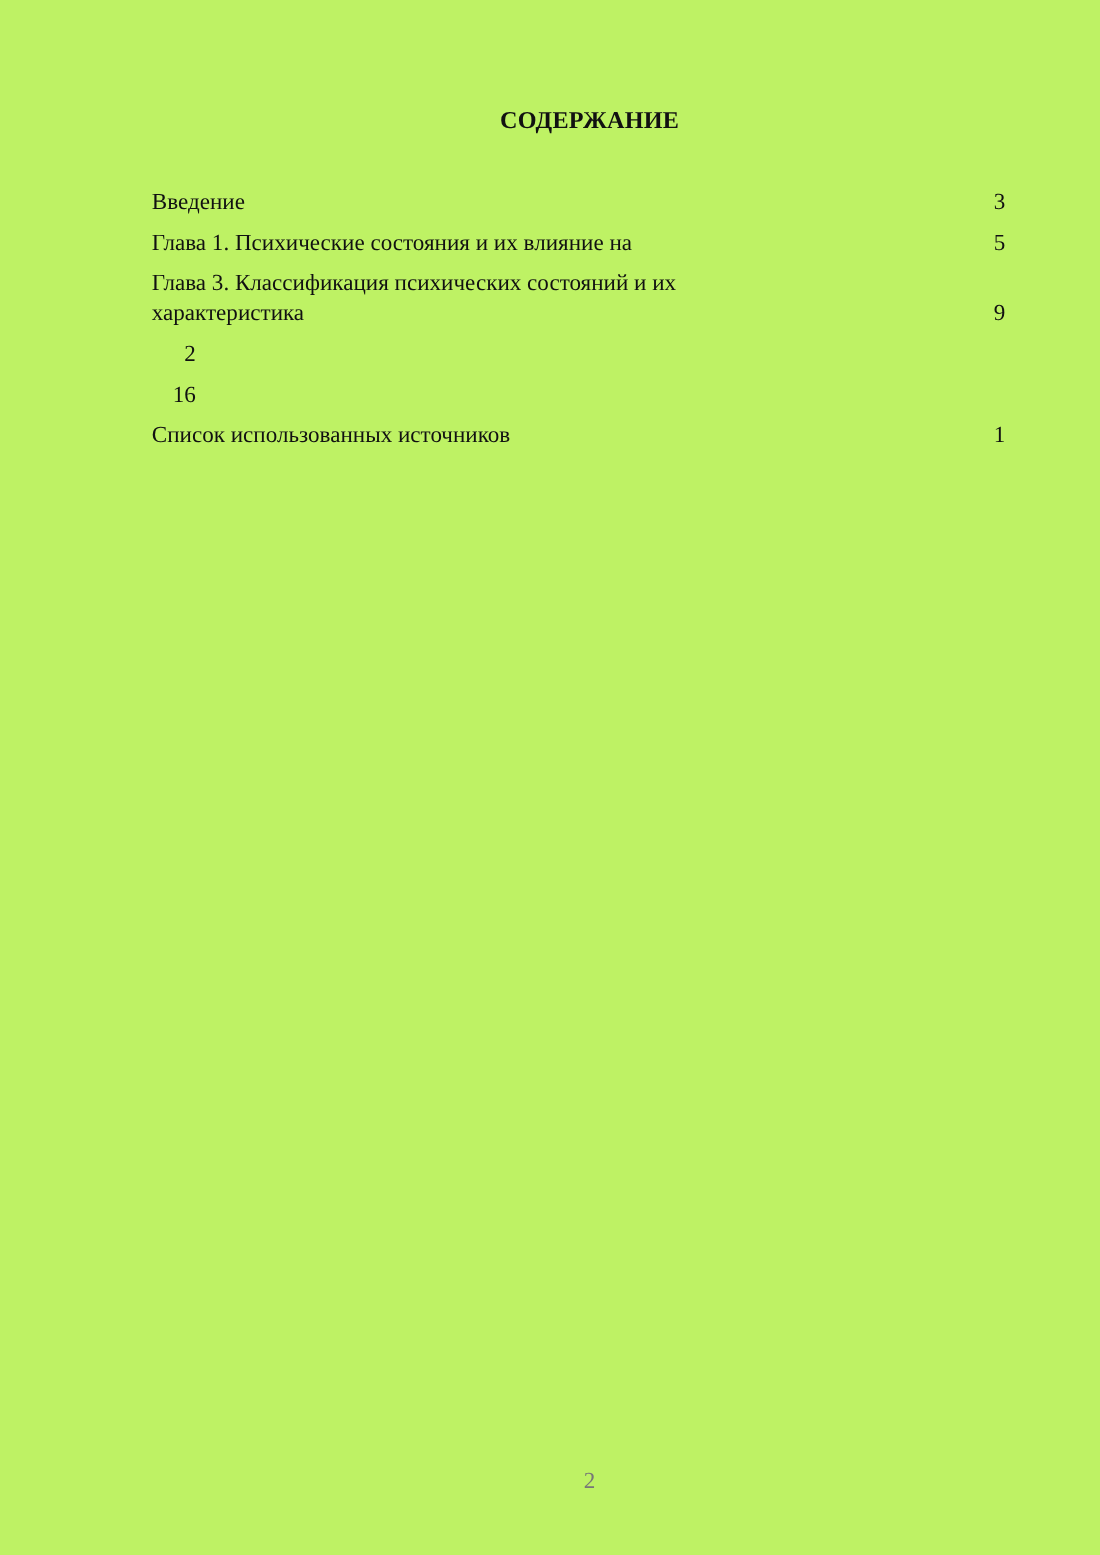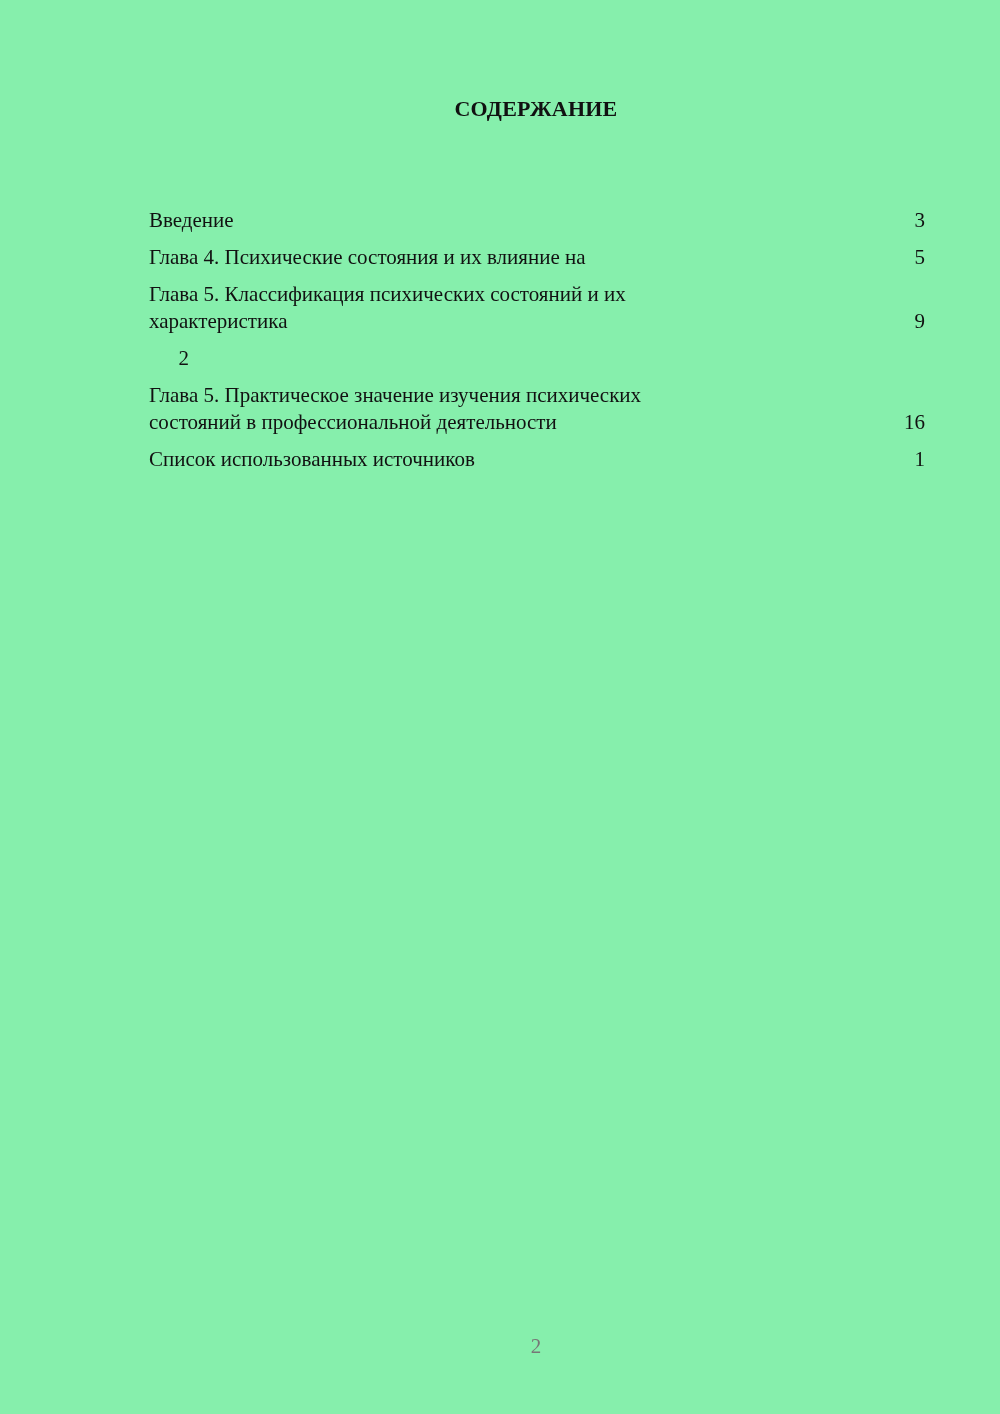--- a/index.html
+++ b/index.html
@@ -13,38 +13,37 @@
       position: relative;
       overflow: hidden;
       font-family: "Liberation Serif", "DejaVu Serif", serif;
       color: #111111;
     }
     .page {
       position: absolute;
       left: 0; top: 0;
       width: 1000px;
       height: 1414px;
-      background: #86efac;
+      background: #bef264;
     }
     .title {
       position: absolute;
       top: 96px;
       left: 0;
       width: 1072px;
       text-align: center;
       font-weight: bold;
       font-size: 22px;
       letter-spacing: 0.2px;
     }
     .toc {
       position: absolute;
-      left: 149px;
+      left: 138px;
       top: 170px;
       width: 776px;
-      margin-top: 37px;
     }
     .toc-entry {
       display: flex;
       align-items: flex-end;
       justify-content: space-between;
       font-size: 21px;
       line-height: 27px;
       margin-bottom: 10px;
     }
     .toc-entry .label {
@@ -70,36 +69,35 @@
 <div class="page">
   <div class="title">СОДЕРЖАНИЕ</div>
 
   <div class="toc">
     <div class="toc-entry">
       <span class="label">Введение</span>
       <span class="page-num">3</span>
     </div>
 
     <div class="toc-entry">
-      <span class="label"><span>Глава 4. Психические состояния и их влияние на</span><br></span>
+      <span class="label"><span>Глава 1. Психические состояния и их влияние на</span><br></span>
       <span class="page-num">5</span>
     </div>
 
 
     <div class="toc-entry">
-      <span class="label"><span>Глава 5. Классификация психических состояний и их</span><br><span>характеристика</span></span>
+      <span class="label"><span>Глава 3. Классификация психических состояний и их</span><br><span>характеристика</span></span>
       <span class="page-num">9</span>
     </div>
 
     <div class="toc-entry">
       <span class="page-num">2</span>
     </div>
 
     <div class="toc-entry">
-      <span class="label"><span>Глава 5. Практическое значение изучения психических</span><br><span>состояний в профессиональной деятельности</span></span>
       <span class="page-num">16</span>
     </div>
 
 
     <div class="toc-entry">
       <span class="label">Список использованных источников</span>
       <span class="page-num">1</span>
     </div>
   </div>
 

